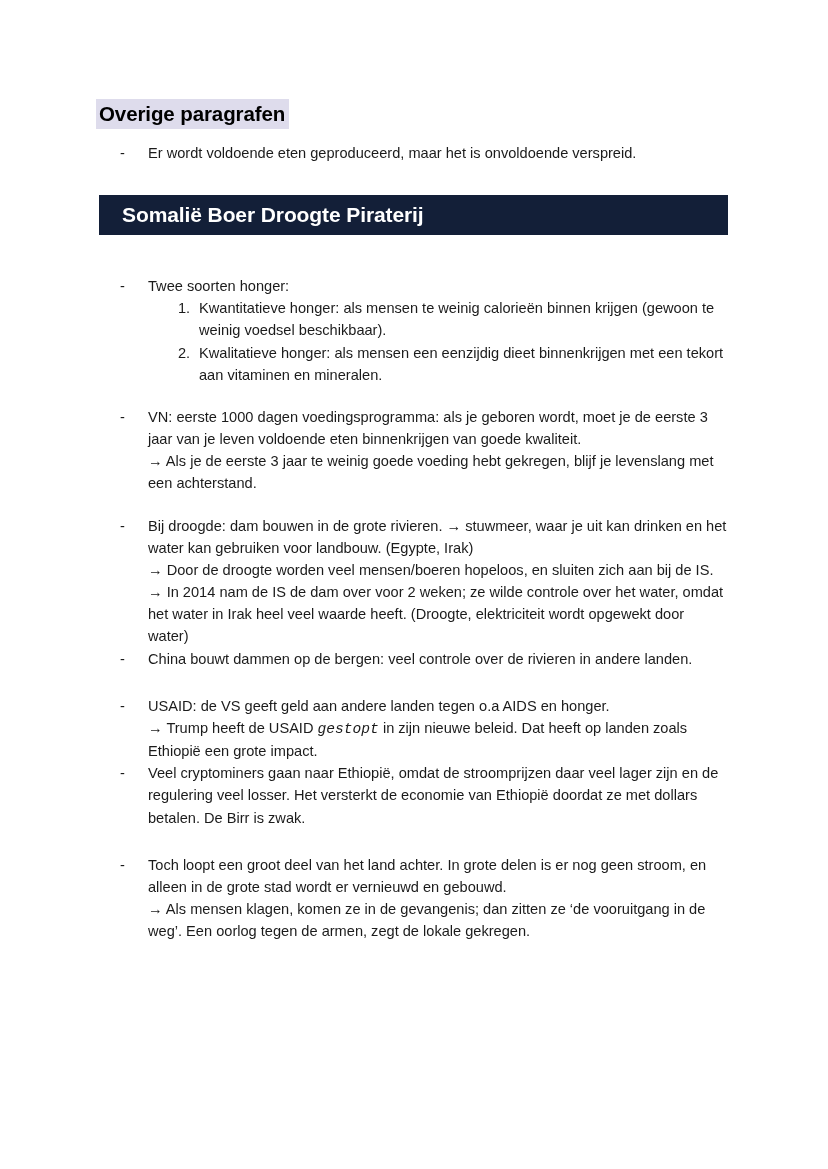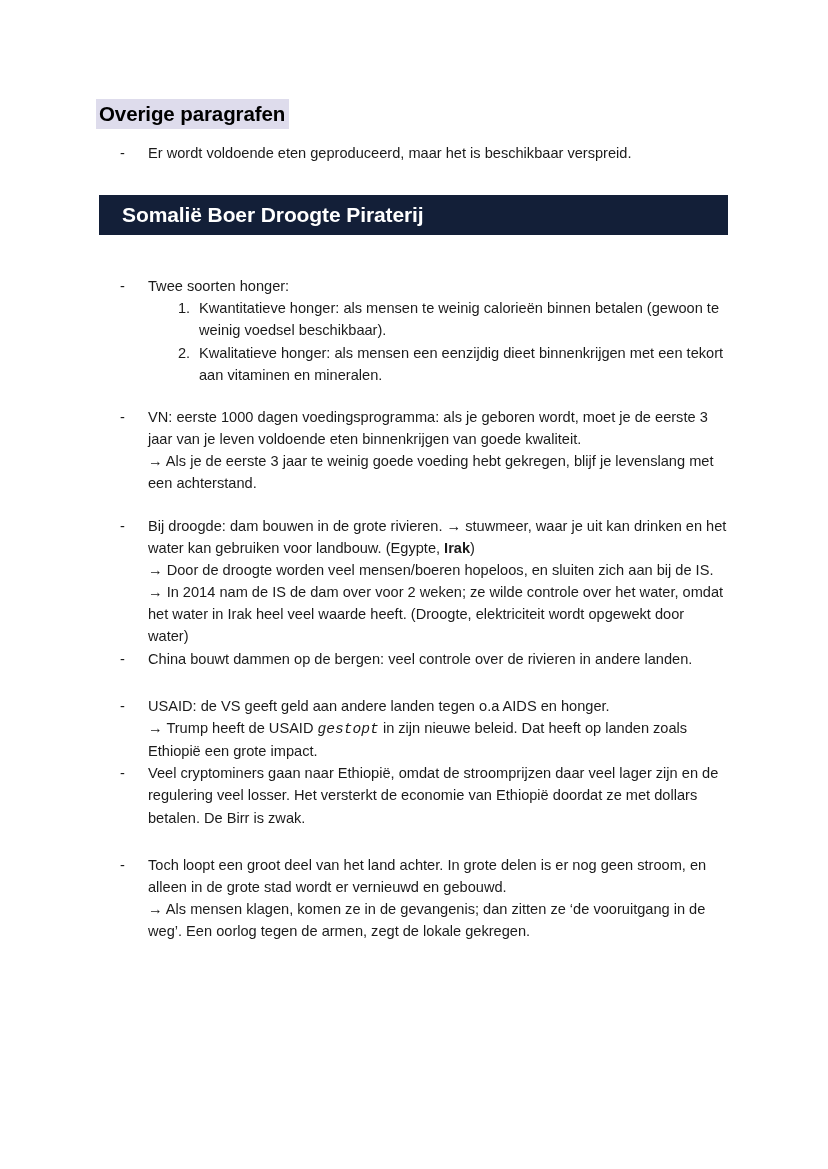--- a/index.html
+++ b/index.html
@@ -89,51 +89,51 @@
     position: relative;
     padding-left: 100px;
     margin: 0;
   }
   .numlist li > .num {
     position: absolute;
     left: 79px;
     top: 0;
   }
 
-  b, .b { font-weight: bold; margin-top: 21px; }
+  b, .b { font-weight: normal; margin-top: 21px; }
   i, .i { font-style: italic; font-family: Liberation Mono, monospace; }
 </style>
 </head>
 <body>
 
 <div class="page">
 
   <div>
     <span class="h-highlight">Overige paragrafen</span>
   </div>
 
   <div class="after-heading"></div>
 
   <div class="block bullet">
     <span class="dash">-</span>
-    <p>Er wordt voldoende eten geproduceerd, maar het is beschikbaar verspreid.</p>
+    <p>Er wordt voldoende eten geproduceerd, maar het is onvoldoende verspreid.</p>
   </div>
 
   <div class="banner">Somalië Boer Droogte Piraterij</div>
 
   <div class="after-banner"></div>
 
   <div class="block bullet">
     <span class="dash">-</span>
     <p>Twee soorten honger:</p>
   </div>
   <ol class="numlist block">
     <li>
       <span class="num">1.</span>
-      <span>Kwantitatieve honger: als mensen te weinig calorieën binnen betalen (gewoon te weinig voedsel beschikbaar).</span>
+      <span>Kwantitatieve honger: als mensen te weinig calorieën binnen krijgen (gewoon te weinig voedsel beschikbaar).</span>
     </li>
     <li>
       <span class="num">2.</span>
       <span>Kwalitatieve honger: als mensen een eenzijdig dieet binnenkrijgen met een tekort aan vitaminen en mineralen.</span>
     </li>
   </ol>
 
   <div class="spacer-md"></div>
 
   <div class="block bullet">

